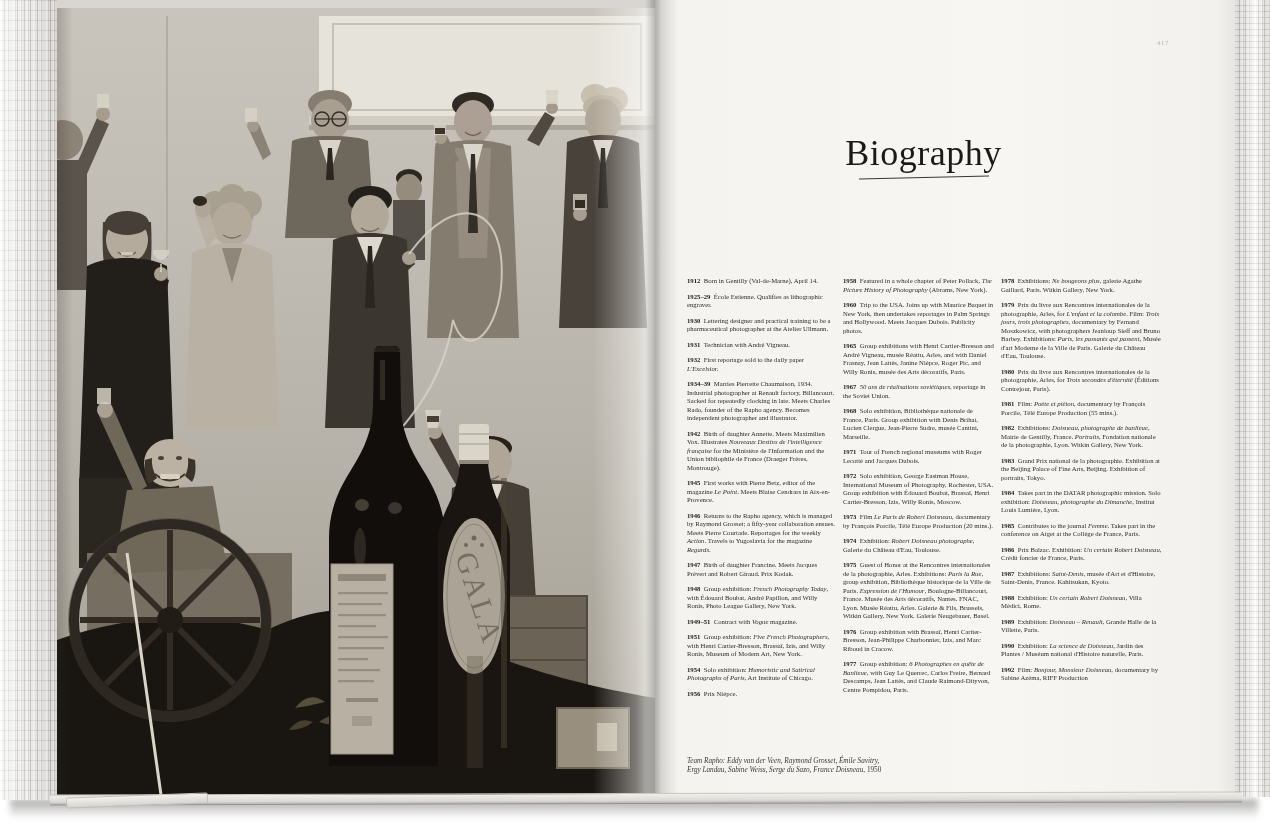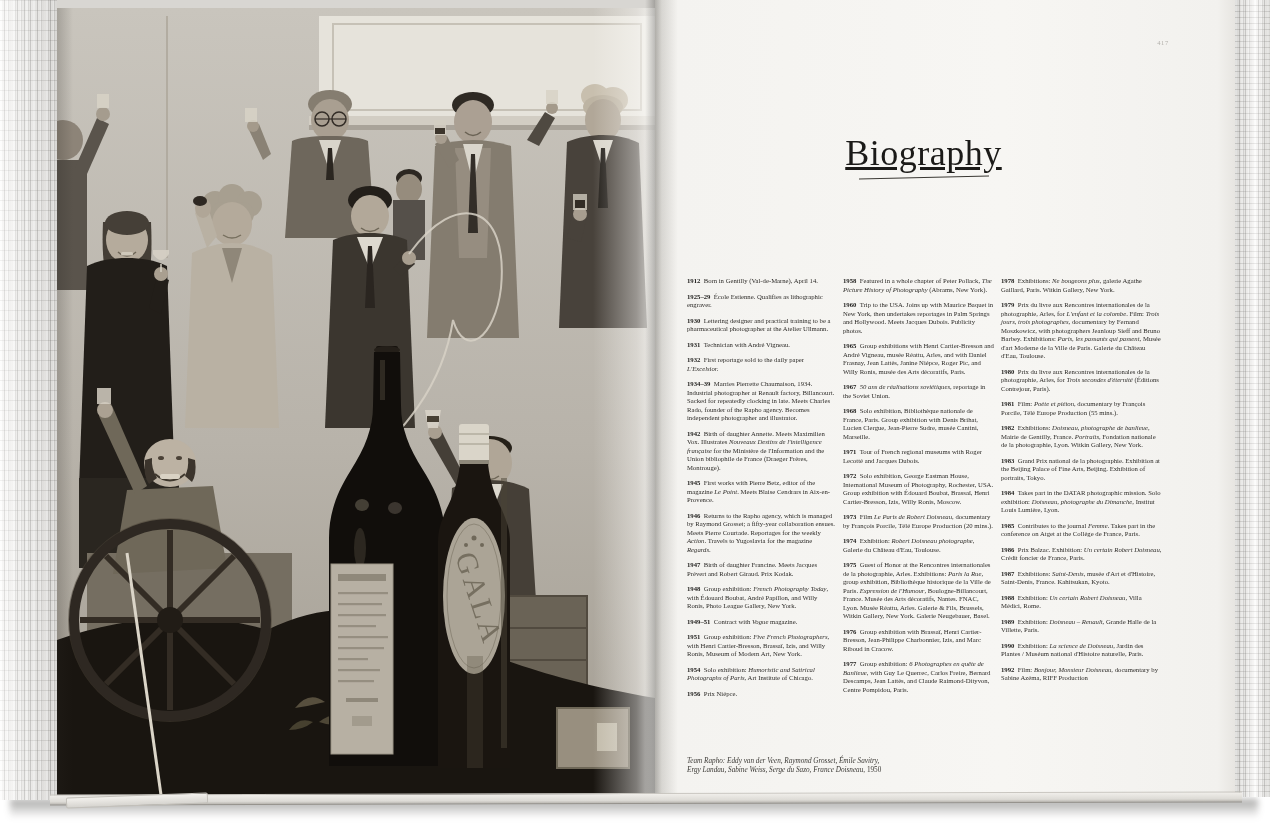--- a/index.html
+++ b/index.html
@@ -24,21 +24,21 @@
   .left-page{position:absolute;left:57px;top:0;width:598px;height:797px;background:#d8d6d2;}
   .photo{position:absolute;left:0;top:8px;width:598px;height:787px;display:block;}
   
   .gutter{position:absolute;left:645px;top:0;width:42px;height:795px;z-index:3;
     background:linear-gradient(90deg,rgba(30,28,25,0) 0,rgba(30,28,25,.28) 24%,rgba(30,28,25,.10) 40%,rgba(30,28,25,0) 78%);}
   
   .right-page{position:absolute;left:655px;top:0;width:580px;height:795px;
     background:linear-gradient(90deg,#e9e7e2 0,#f4f3f0 4%,#f7f6f3 60%,#f2f1ee 97%,#e7e5e1 100%);}
   .page-number{position:absolute;left:1140px;top:39px;width:46px;text-align:center;
     font-size:6.5px;color:#b3b0ab;letter-spacing:.6px;}
-  .title-wrap{position:absolute;left:687px;top:134px;width:473px;text-align:center;color:#1b1a18;text-decoration:underline;}
+  .title-wrap{position:absolute;left:687px;top:134px;width:473px;text-align:center;color:#1b1a18;}
   .title{font-size:36px;letter-spacing:.5px;line-height:1.1;}
   .title-underline{margin:3px auto 0;width:130px;height:1px;background:#3a3833;transform:rotate(-1.3deg);}
   .col{position:absolute;top:277px;font-size:6.7px;line-height:8.5px;color:#2e2c29;}
   .col-1{left:687px;width:148px;}
   .col-2{left:843px;width:151px;}
   .col-3{left:1001px;width:161px;}
   .entry{margin:0 0 7px 0;}
   .entry .year{font-weight:bold;color:#1c1b19;}
   .caption{position:absolute;left:687px;top:757px;width:310px;font-size:7.2px;line-height:9.2px;color:#3a3834;}
   .caption i{font-style:italic;font-family:Liberation Serif, serif;}

